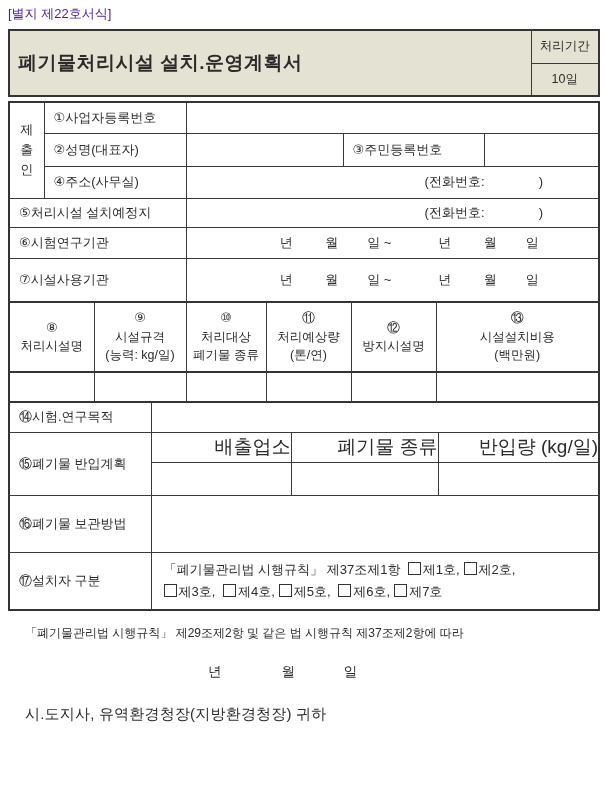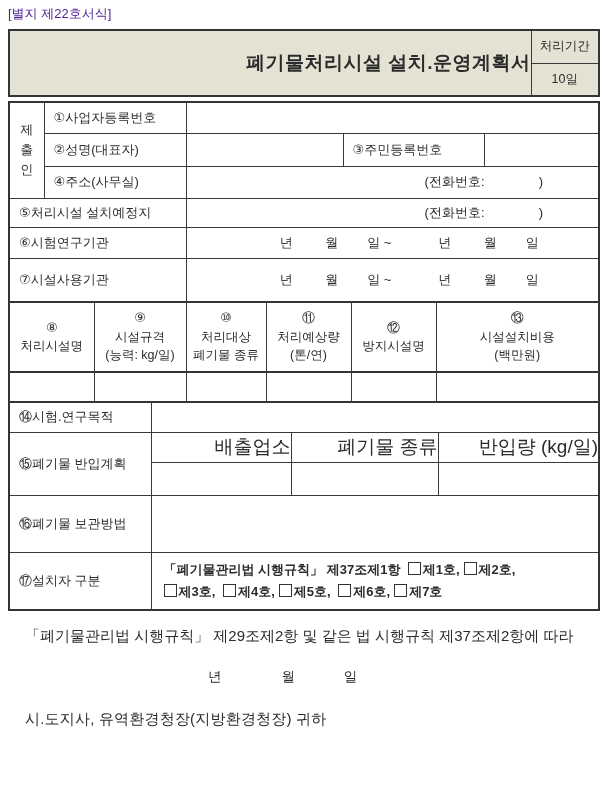--- a/index.html
+++ b/index.html
@@ -10,40 +10,40 @@
   }
   .sheet{padding:3px 10px 0 8px;}
   .form-code{font-size:13px;color:#4c1d95;padding:2px 0 6px 0;}
   table{border-collapse:collapse;table-layout:fixed;width:590px;}
   td,th{border:1px solid #3a3a3a;font-size:13px;font-weight:normal;
         padding:0;vertical-align:middle;box-sizing:border-box;overflow:hidden;}
   .tbl{border:2px solid #343434;}
   .tbl + .tbl{margin-top:-2px;}
   
   .title-tbl{background:#e4e2d3;margin-bottom:4px;border:2px solid #343434;}
-  .title-cell{text-align:right;font-size:19px;font-weight:bold;letter-spacing:0.5px;padding-left:8px;}
+  .title-cell{text-align:left;font-size:19px;font-weight:bold;letter-spacing:0.5px;padding-left:8px;}
   .period-cell{text-align:center;font-size:12.5px;height:33px;}
   
   .lbl{padding-left:9px;text-align:left;}
   .pre{white-space:pre;text-align:center;}
   .vgroup{text-align:center;font-size:13px;line-height:1.55;}
   .vgroup div{width:15px;margin:0 auto;word-break:break-all;text-align:center;}
   .phone{text-align:right;padding-right:55px;}
   .dates{padding-left:34px;}
   .hdr{text-align:center;font-size:12.5px;line-height:1.45;border-bottom:2px solid #343434;}
   .hdr .num{font-size:13px;}
   .subhdr{text-align:right;font-size:19px;}
   .empty-row td{height:30px;}
   
-  .inst{padding:6px 0 6px 12px;line-height:1.7;font-size:13px;font-weight:bold;}
+  .inst{padding:6px 0 6px 12px;line-height:1.7;font-size:13px;}
   .cbx{display:inline-block;width:11px;height:11px;border:1.5px solid #333;
        vertical-align:-1px;margin-right:2px;background:#fff;}
   .opt{margin-right:4px;white-space:nowrap;}
   
-  .statement{margin:13px 0 16px 17px;font-size:15px;line-height:1.6;width:560px;}
+  .statement{margin:13px 0 16px 17px;font-size:12px;line-height:1.6;width:560px;}
   .date-line{margin:20px 0 0 200px;font-size:13.5px;white-space:pre;}
   .submit-line{display:flex;margin:28px 0 0 0;font-size:13.5px;}
   .submit-line .submitter{margin-left:247px;}
   .submit-line .sign{margin-left:auto;margin-right:40px;}
   .addressee{margin:24px 0 0 17px;font-size:15px;letter-spacing:0.2px;}
 </style>
 </head>
 <body>
 
 <div class="sheet">

